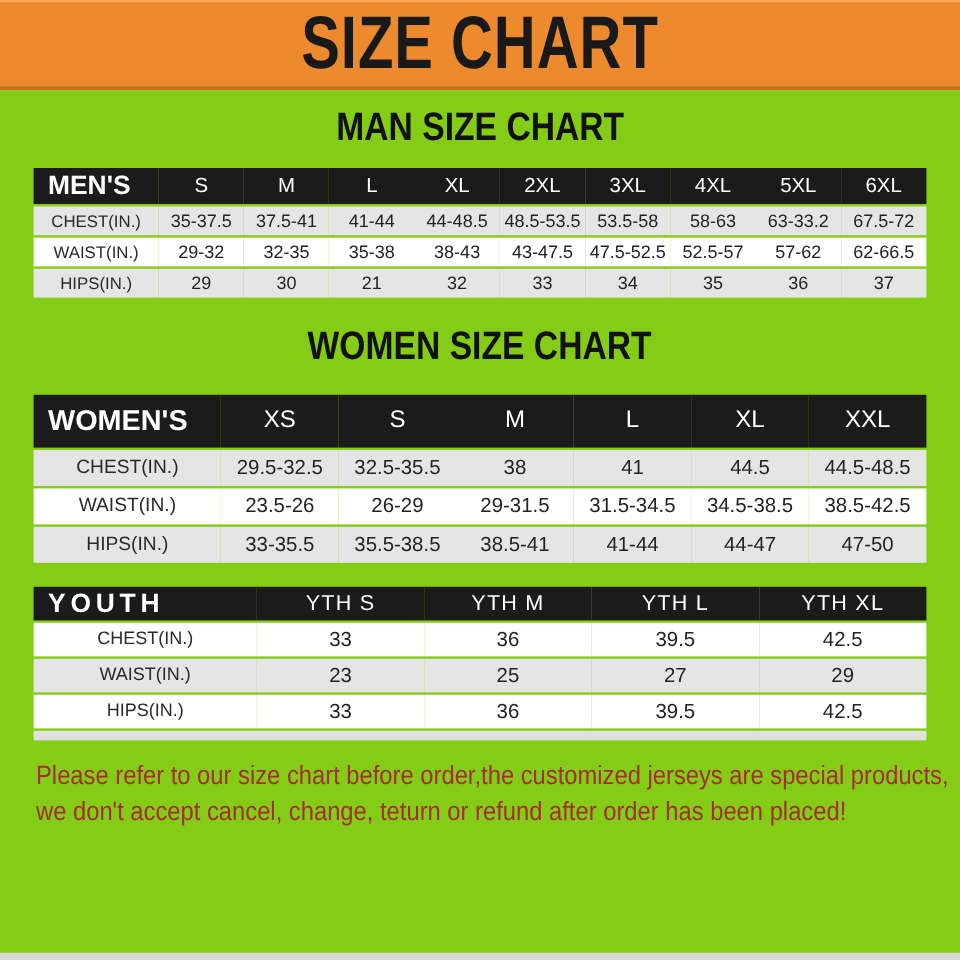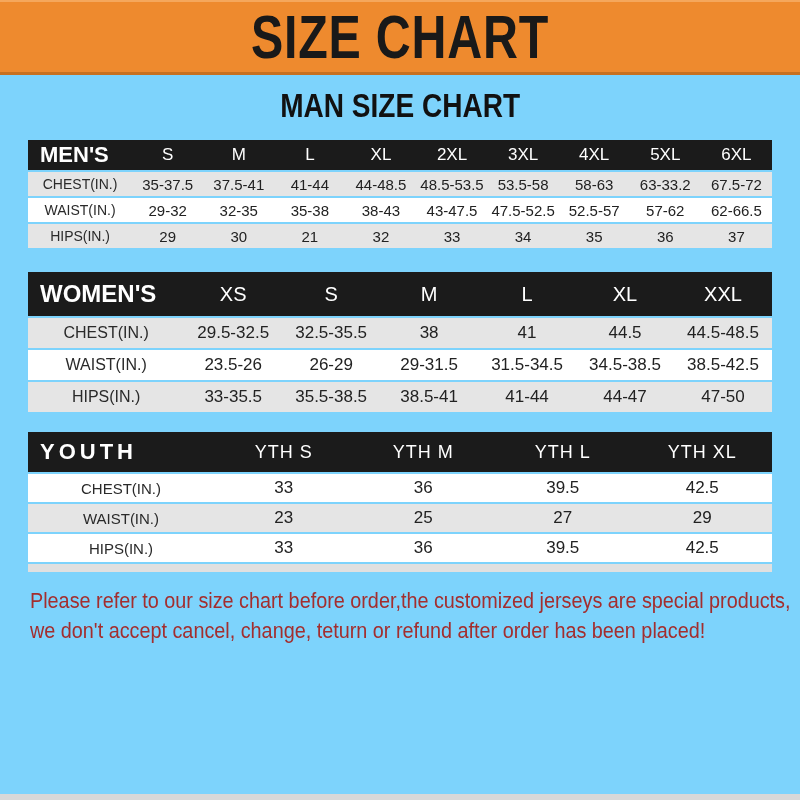--- a/index.html
+++ b/index.html
@@ -5,21 +5,21 @@
   html, body {
     margin: 0;
     padding: 0;
     background: #ffffff;
     font-family: "Liberation Sans", sans-serif;
   }
   #page {
     position: relative;
     width: 800px;
     height: 800px;
-    background: #7dd3fc;
+    background: #84cc16;
     overflow: hidden;
   }
 
   
   .banner {
     height: 70px;
     background: #ee8a2e;
     border-bottom: 3px solid #c8701f;
     border-top: 2px solid #f5a75c;
     box-sizing: content-box;
@@ -96,21 +96,21 @@
   #table-0 td { height: 24px; font-size: 15px; }
   #table-0 td.row-label { font-size: 14px; }
 
   #table-1 { margin-top: 20px; }
   #table-1 thead th { height: 44px; font-size: 20px; }
   #table-1 thead th.corner { font-size: 24px; }
   #table-1 td { height: 30px; font-size: 17px; }
   #table-1 td.row-label { font-size: 16px; }
 
   #table-2 { margin-top: 16px; }
-  #table-2 thead th { height: 40px; font-size: 18px; letter-spacing: 1px; }
+  #table-2 thead th { height: 28px; font-size: 18px; letter-spacing: 1px; }
   #table-2 thead th.corner { font-size: 22px; letter-spacing: 4px; }
   #table-2 td { height: 28px; font-size: 17px; }
   #table-2 td.row-label { font-size: 15px; }
 
   .youth-bottom-strip {
     width: 744px;
     height: 8px;
     margin: 0 auto;
     background: #e0e0e0;
   }
@@ -211,20 +211,23 @@
           <td>32</td>
           <td>33</td>
           <td>34</td>
           <td>35</td>
           <td>36</td>
           <td>37</td>
         </tr>
       </tbody>
     </table>
 
+  <h2 class="section-title" id="title-women">
+    <span>WOMEN SIZE CHART</span>
+  </h2>
   <table class="size-table" id="table-1">
       <colgroup>
         <col style="width: 21%;">
         <col style="width: 13.1667%;">
         <col style="width: 13.1667%;">
         <col style="width: 13.1667%;">
         <col style="width: 13.1667%;">
         <col style="width: 13.1667%;">
         <col style="width: 13.1667%;">
       </colgroup>

